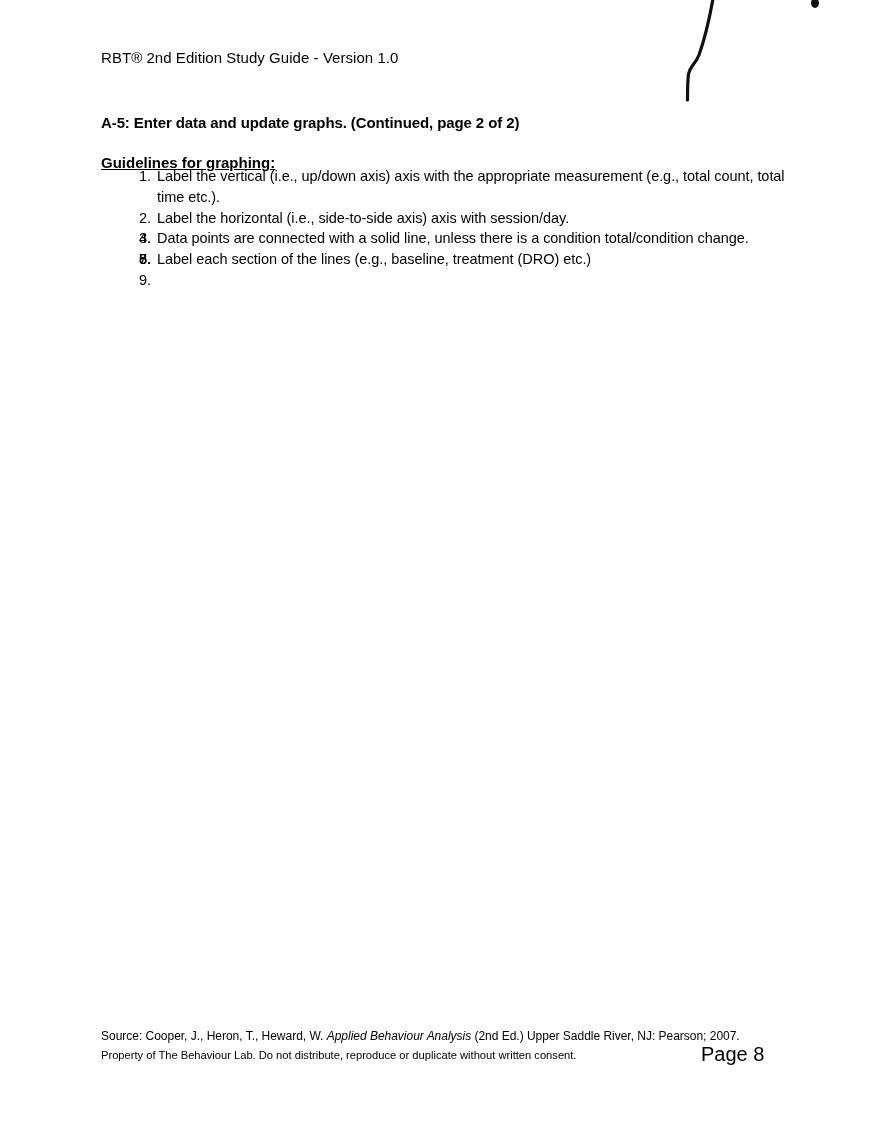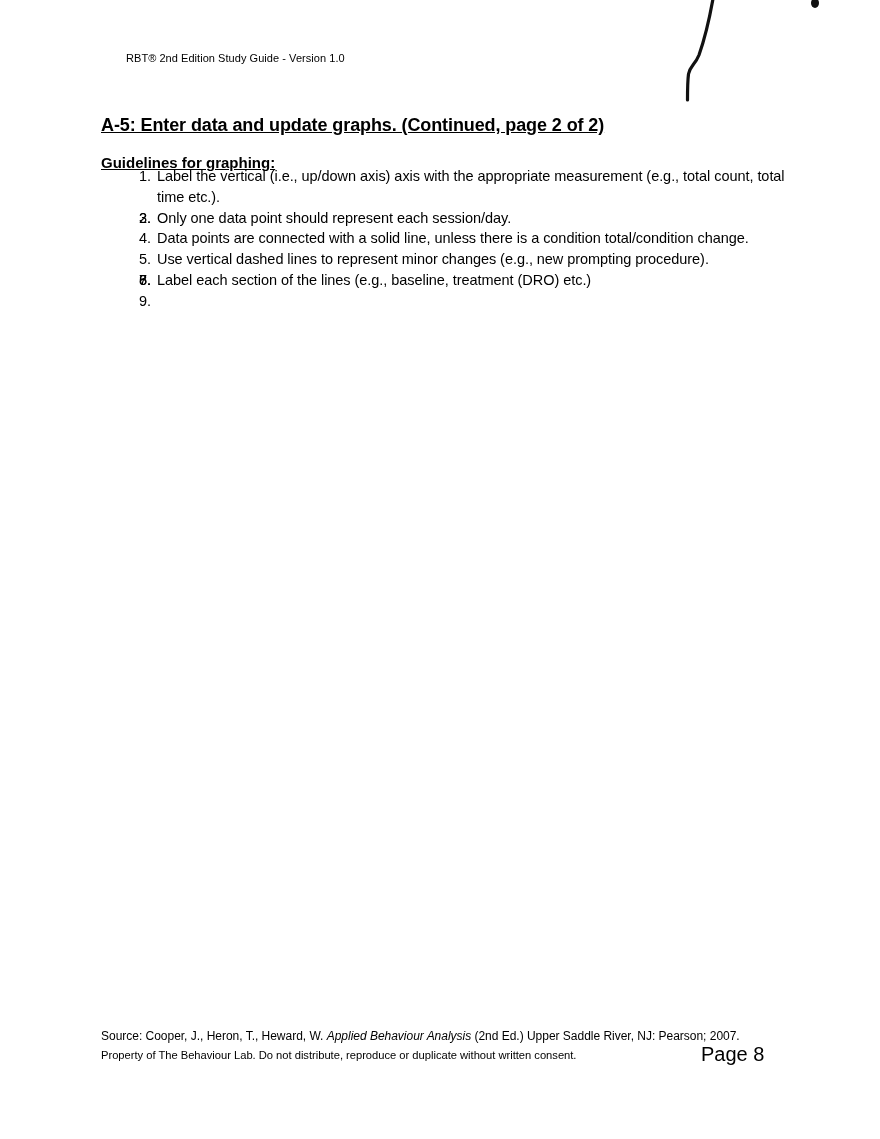--- a/index.html
+++ b/index.html
@@ -28,38 +28,36 @@
     width: 880px;
     height: 1139px;
     pointer-events: none;
   }
 
   
   .doc-header {
     position: absolute;
     left: 101px;
     top: 50px;
-    font-size: 11px;
+    font-size: 15px;
     line-height: 16px;
     letter-spacing: 0.05px;
     white-space: nowrap;
-    margin-left: 25px;
   }
 
   
   .section-title {
     position: absolute;
     left: 101px;
     top: 103px;
-    font-size: 18px;
+    font-size: 15px;
     font-weight: bold;
     line-height: 20px;
     letter-spacing: -0.1px;
     white-space: nowrap;
-    text-decoration: underline;
   }
 
   
   .subsection-heading {
     position: absolute;
     left: 101px;
     top: 141px;
     font-size: 15px;
     font-weight: bold;
     line-height: 20px;
@@ -139,32 +137,31 @@
 
   <h2 class="subsection-heading">Guidelines for graphing:</h2>
 
   <div class="guideline-list">
     <div class="guideline-item">
       <span class="marker">1.</span>
       <span class="text">Label the vertical (i.e., up/down axis) axis with the appropriate measurement (e.g., total count, total time etc.).</span>
     </div>
     <div class="guideline-item">
       <span class="marker">2.</span>
+      <span class="text">Label the horizontal (i.e., side-to-side axis) axis with session/day.</span>
     </div>
     <div class="guideline-item">
       <span class="marker">3.</span>
-      <span class="text">Only one data point should represent each session/day.</span>
     </div>
     <div class="guideline-item">
       <span class="marker">4.</span>
       <span class="text">Data points are connected with a solid line, unless there is a condition total/condition change.</span>
     </div>
     <div class="guideline-item">
       <span class="marker">5.</span>
-      <span class="text">Use vertical dashed lines to represent minor changes (e.g., new prompting procedure).</span>
     </div>
     <div class="guideline-item">
       <span class="marker">6.</span>
     </div>
     <div class="guideline-item">
       <span class="marker">7.</span>
     </div>
     <div class="guideline-item">
       <span class="marker">8.</span>
       <span class="text">Label each section of the lines (e.g., baseline, treatment (DRO) etc.)</span>

